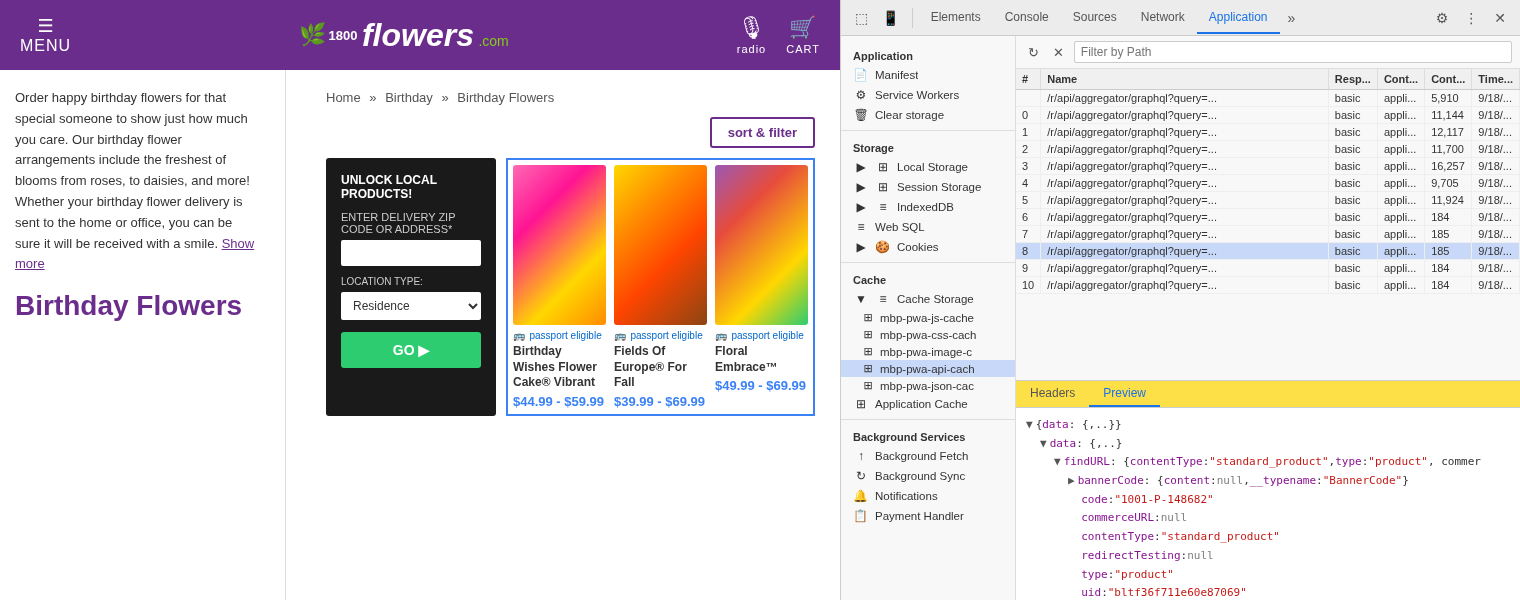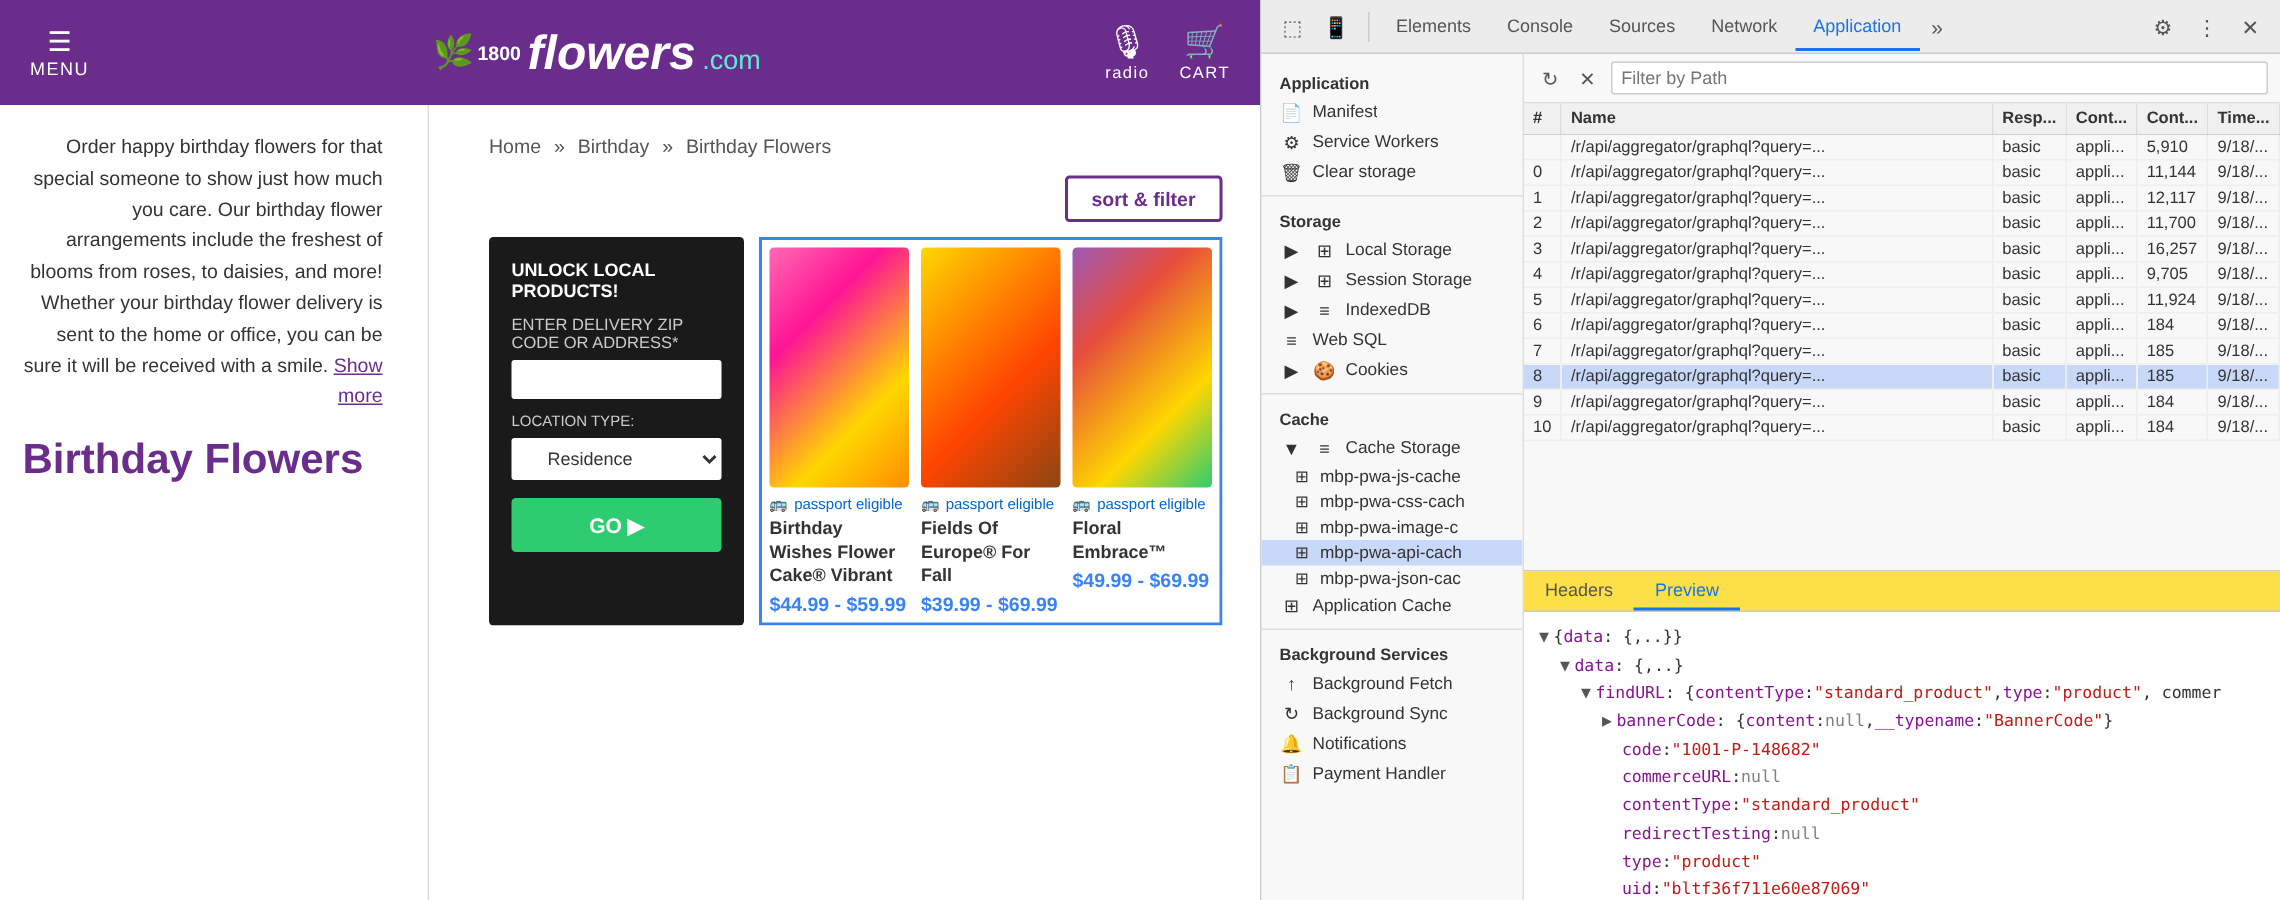--- a/index.html
+++ b/index.html
@@ -21,55 +21,55 @@
       background: #6b2d8b;
       height: 70px;
       display: flex;
       align-items: center;
       justify-content: space-between;
       padding: 0 20px;
       flex-shrink: 0;
     }
     .header-left { display: flex; flex-direction: column; align-items: center; color: #fff; cursor: pointer; }
     .header-left .menu-icon { font-size: 18px; }
-    .header-left .menu-label { font-size: 12px; letter-spacing: 1px; }
+    .header-left .menu-label { font-size: 16px; letter-spacing: 1px; }
     .header-logo { display: flex; align-items: center; }
     .logo-bird { color: #fff; font-size: 22px; margin-right: 2px; }
     .logo-1800 { font-size: 13px; color: #fff; font-weight: bold; vertical-align: super; }
     .header-right { display: flex; align-items: center; gap: 20px; color: #fff; }
     .header-icon-group { display: flex; flex-direction: column; align-items: center; gap: 2px; cursor: pointer; }
     .header-icon { font-size: 22px; }
     .header-icon-label { font-size: 11px; letter-spacing: 1px; color: #fff; }
 
     
     .site-content { display: flex; flex: 1; overflow: hidden; }
 
     
     .main-content { flex: 1; padding: 20px 25px; overflow: hidden; }
-    .page-description { font-size: 13px; color: #333; line-height: 1.6; margin-bottom: 15px; text-align: right; }
+    .page-description { font-size: 13px; color: #333; line-height: 1.6; margin-bottom: 15px; }
     .show-more { color: #6b2d8b; text-decoration: underline; cursor: pointer; }
     .page-title { color: #6b2d8b; font-size: 28px; font-weight: bold; margin-bottom: 15px; }
     .divider-v { width: 1px; background: #ddd; margin: 0 15px; flex-shrink: 0; }
 
     .breadcrumb { font-size: 13px; color: #555; margin-bottom: 12px; }
     .breadcrumb a { color: #555; text-decoration: none; }
     .breadcrumb-sep { margin: 0 5px; }
 
     .sort-filter-bar { display: flex; justify-content: flex-end; margin-bottom: 10px; }
     .sort-filter-btn { border: 2px solid #6b2d8b; color: #6b2d8b; background: #fff; padding: 6px 16px; font-size: 13px; font-weight: bold; cursor: pointer; border-radius: 3px; }
 
     .products-area { display: flex; gap: 10px; overflow: hidden; }
 
     
     .zip-widget { background: #1a1a1a; color: #fff; padding: 15px; width: 170px; flex-shrink: 0; border-radius: 3px; font-size: 11px; }
     .zip-widget-title { font-weight: bold; font-size: 12px; margin-bottom: 10px; color: #fff; text-transform: uppercase; }
     .zip-label { font-size: 11px; color: #ccc; margin-bottom: 5px; text-transform: uppercase; }
     .zip-input { width: 100%; padding: 6px 8px; background: #fff; color: #333; border: none; font-size: 12px; margin-bottom: 10px; border-radius: 2px; }
     .location-label { font-size: 10px; color: #ccc; text-transform: uppercase; margin-bottom: 5px; }
-    .location-select { width: 100%; padding: 6px 20px; background: #fff; color: #333; border: none; font-size: 12px; margin-bottom: 12px; border-radius: 2px; cursor: pointer; }
+    .location-select { width: 100%; padding: 6px 8px; background: #fff; color: #333; border: none; font-size: 12px; margin-bottom: 12px; border-radius: 2px; cursor: pointer; }
     .go-btn { width: 100%; background: #2ecc71; color: #fff; border: none; padding: 10px; font-size: 14px; font-weight: bold; cursor: pointer; border-radius: 3px; }
 
     
     .product-grid { display: flex; gap: 8px; border: 2px solid #3b82f6; padding: 5px; flex: 1; }
     .product-card { flex: 1; min-width: 0; }
     .product-img-placeholder { width: 100%; height: 160px; border-radius: 2px; background: linear-gradient(135deg, #f8b4c8 0%, #f0c860 50%, #e8a020 100%); }
     .product-img-placeholder.cake { background: linear-gradient(135deg, #ff69b4 0%, #ff1493 30%, #ffd700 70%, #ff8c00 100%); }
     .product-img-placeholder.europe { background: linear-gradient(135deg, #ffd700 0%, #ff8c00 30%, #ff4500 60%, #8b4513 100%); }
     .product-img-placeholder.floral { background: linear-gradient(135deg, #9b59b6 0%, #e74c3c 30%, #ffd700 70%, #2ecc71 100%); }
     .passport-badge { display: flex; align-items: center; gap: 4px; font-size: 10px; color: #0066cc; margin: 5px 0 3px; }
@@ -173,21 +173,21 @@
   <div class="site-header">
     <div class="header-left">
       <span class="menu-icon">☰</span>
       <span class="menu-label">MENU</span>
     </div>
     <div class="header-logo">
       <span class="logo-bird">🌿</span>
       <div>
         <span class="logo-1800">1800</span>
         <span style="color:#fff;font-size:32px;font-weight:bold;font-style:italic;">flowers</span>
-        <span style="color:#5eead4;font-size:18px;">.com</span>
+        <span style="color:#84cc16;font-size:14px;">.com</span>
       </div>
     </div>
     <div class="header-right">
       <div class="header-icon-group">
         <span class="header-icon">🎙</span>
         <span class="header-icon-label">radio</span>
       </div>
       <div class="header-icon-group">
         <span class="header-icon">🛒</span>
         <span class="header-icon-label">CART</span>

